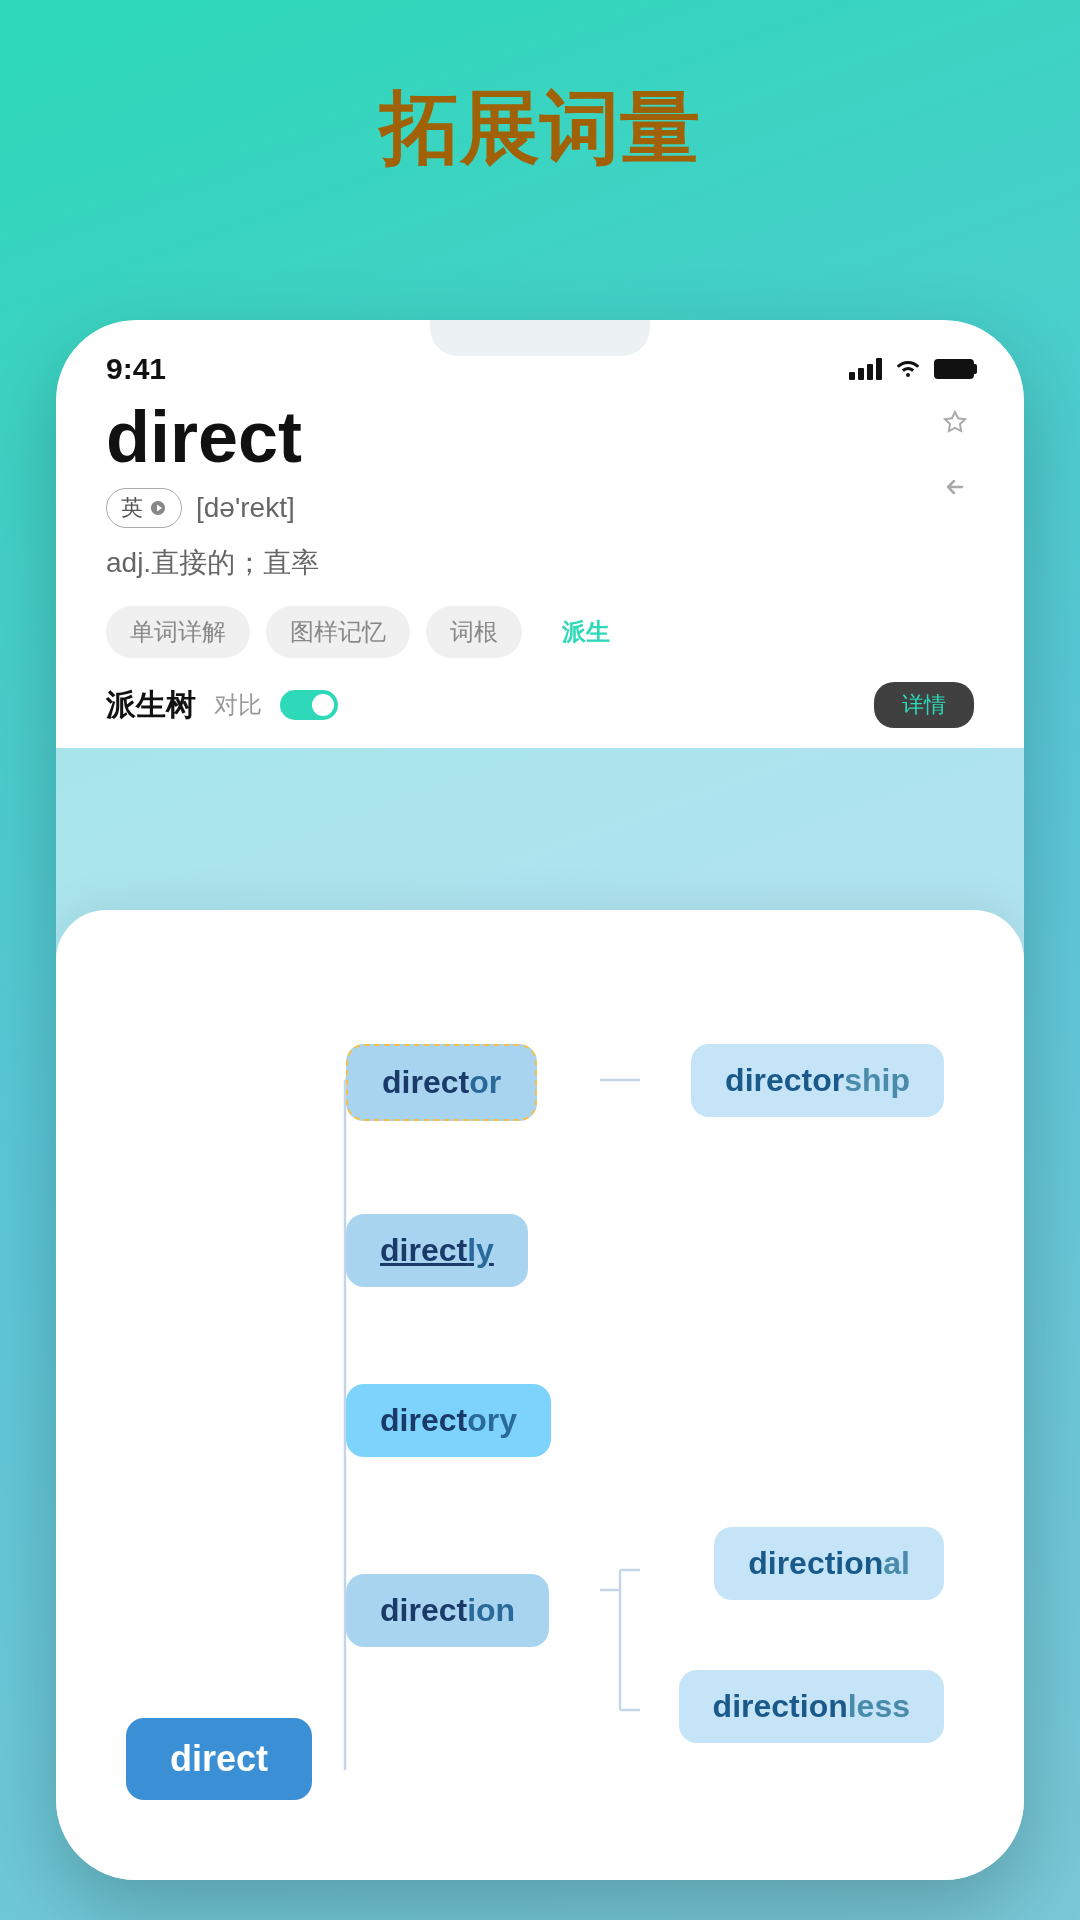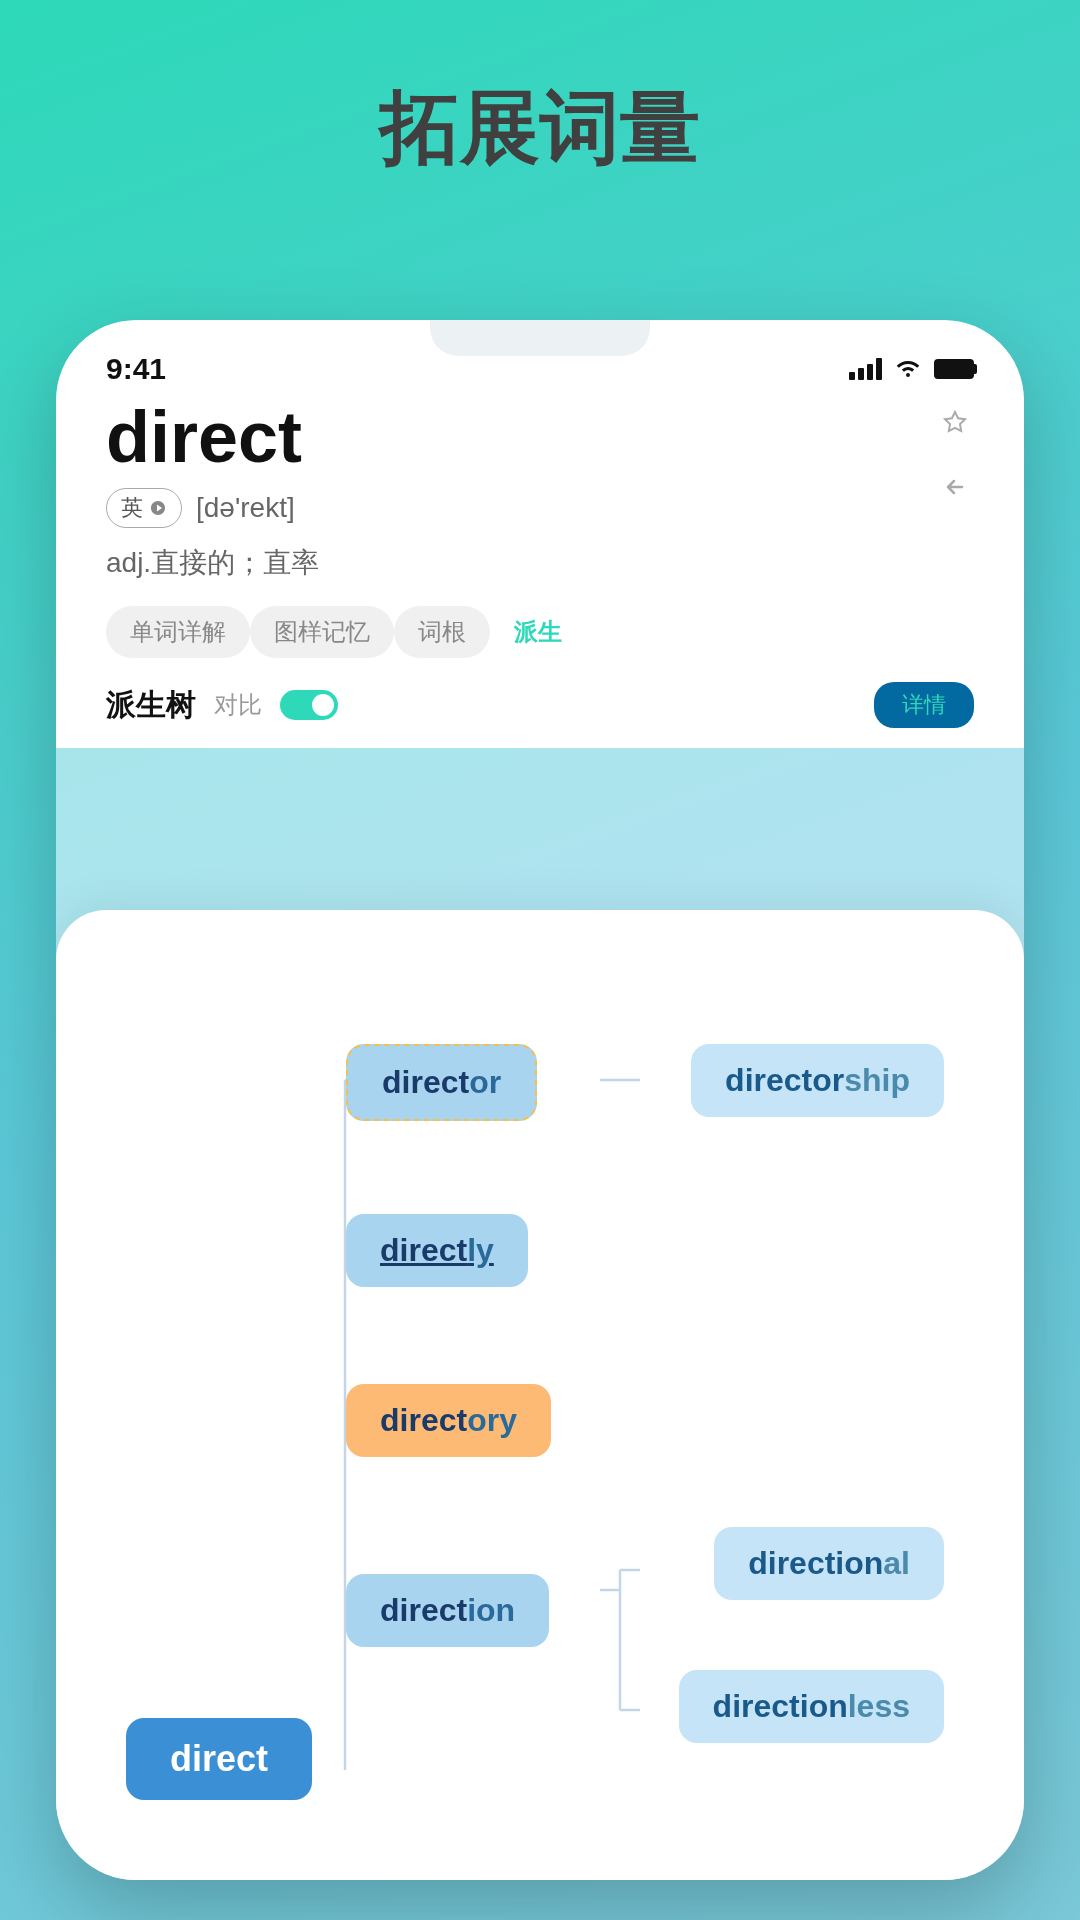--- a/index.html
+++ b/index.html
@@ -20,21 +20,21 @@
       left: 0;
       width: 100%;
       height: 100%;
       pointer-events: none;
     }
   </style>
 </head>
 <body>
 
 <div style="text-align:center; padding-top:80px; padding-bottom:40px;">
-  <h2 style="font-size:80px; font-weight:700; color:#404040; line-height:1.2;">拓展词量</h2>
+  <h2 style="font-size:80px; font-weight:700; color:#a16207; line-height:1.2;">拓展词量</h2>
 </div>
 
 <div style="position:absolute; top:320px; left:50%; transform:translateX(-50%); width:968px; height:1560px; background:rgba(230,245,255,0.6); border-radius:80px; box-shadow:0 30px 80px rgba(0,0,0,0.22); overflow:hidden;">
 
   <div style="background:white; padding:24px 50px 0; border-radius:80px 80px 0 0; position:relative;">
 
     <div style="position:absolute; top:0; left:50%; transform:translateX(-50%); width:220px; height:36px; background:rgba(180,200,210,0.25); border-radius:0 0 28px 28px;"></div>
 
     <div style="display:flex; justify-content:space-between; align-items:center; margin-bottom:10px; padding-top:8px;">
       <span style="font-size:30px; font-weight:700; color:#111;">9:41</span>
@@ -82,34 +82,34 @@
               </svg>
           </div>
           <div style="cursor:pointer;">
             <svg width="38" height="38" viewBox="0 0 38 38" fill="none">
                 <path d="M26 19H12m0 0l6-6m-6 6l6 6" stroke="#aaa" stroke-width="2.5" stroke-linecap="round" stroke-linejoin="round"></path>
               </svg>
           </div>
         </div>
       </div>
 
-      <div style="display:flex;margin-bottom:24px;">
+      <div style="display:flex;gap:16px;margin-bottom:24px;">
         <div style="padding:10px 24px;border-radius:30px;font-size:24px;color:#888;background:#f0f0f0;cursor:pointer;">单词详解</div>
         <div style="padding:10px 24px;border-radius:30px;font-size:24px;color:#888;background:#f0f0f0;cursor:pointer;">图样记忆</div>
         <div style="padding:10px 24px;border-radius:30px;font-size:24px;color:#888;background:#f0f0f0;cursor:pointer;">词根</div>
         <div style="padding:10px 24px;border-radius:30px;font-size:24px;color:#2dd9b8;background:transparent;font-weight:700;cursor:pointer;">派生</div>
       </div>
 
       <div style="display:flex;align-items:center;gap:18px;">
         <span style="font-size:30px;font-weight:800;color:#111;">派生树</span>
         <span style="font-size:24px;color:#999;">对比</span>
         <div style="width:58px;height:30px;background:#2dd9b8;border-radius:15px;position:relative;cursor:pointer;">
           <span style="position:absolute;right:4px;top:4px;width:22px;height:22px;background:white;border-radius:50%;display:block;"></span>
         </div>
-        <div style="margin-left:auto;padding:8px 28px;background:#0369a1;color:#2dd9b8;border-radius:20px;font-size:22px;cursor:pointer;">详情</div>
+        <div style="margin-left:auto;padding:8px 28px;background:#404040;color:#2dd9b8;border-radius:20px;font-size:22px;cursor:pointer;">详情</div>
       </div>
     </div>
   </div>
 
   <div style="background:white;position:absolute;bottom:0;left:0;right:0;height:970px;border-radius:50px 50px 0 0;padding:60px 40px 0; box-shadow:0 -10px 40px rgba(0,0,0,0.06);">
     <div style="position:relative;width:100%;height:900px;">
 
       <svg class="connector-svg" style="position:absolute;top:0;left:0;width:100%;height:100%;pointer-events:none;" viewBox="0 0 740 900">
 
         <line x1="175" y1="800" x2="175" y2="110" stroke="#c5d5e8" stroke-width="2.5"></line>
@@ -138,21 +138,21 @@
       </div>
 
       <div style="position:absolute;border-radius:18px;padding:18px 34px;font-size:32px;font-weight:600;background:#c5e4f7;color:#2a6a9a;right:40px;top:74px;cursor:pointer;">
         <span><span style="font-weight:900;color:#1a5a8a;">director</span><span style="color:#4a8aaa;">ship</span></span>
       </div>
 
       <div style="position:absolute;border-radius:18px;padding:18px 34px;font-size:32px;font-weight:600;background:#a8d4f0;color:#1a3a6a;left:250px;top:244px;cursor:pointer;text-decoration:underline;">
         <span><span style="font-weight:900;color:#1a3a6a;">direct</span><span style="color:#2a6a9a;">ly</span></span>
       </div>
 
-      <div style="position:absolute;border-radius:18px;padding:18px 34px;font-size:32px;font-weight:600;background:#fdba74;color:#1a3a6a;left:250px;top:414px;cursor:pointer;">
+      <div style="position:absolute;border-radius:18px;padding:18px 34px;font-size:32px;font-weight:600;background:#7dd3fc;color:#1a3a6a;left:250px;top:414px;cursor:pointer;">
         <span><span style="font-weight:900;color:#1a3a6a;">direct</span><span style="color:#2a6a9a;">ory</span></span>
       </div>
 
       <div style="position:absolute;border-radius:18px;padding:18px 34px;font-size:32px;font-weight:600;background:#a8d4f0;color:#1a3a6a;left:250px;top:604px;cursor:pointer;">
         <span><span style="font-weight:900;color:#1a3a6a;">direct</span><span style="color:#2a6a9a;">ion</span></span>
       </div>
 
       <div style="position:absolute;border-radius:18px;padding:18px 34px;font-size:32px;font-weight:600;background:#c5e4f7;color:#2a6a9a;right:40px;top:700px;cursor:pointer;">
         <span><span style="font-weight:900;color:#1a5a8a;">direction</span><span style="color:#4a8aaa;">less</span></span>
       </div>

